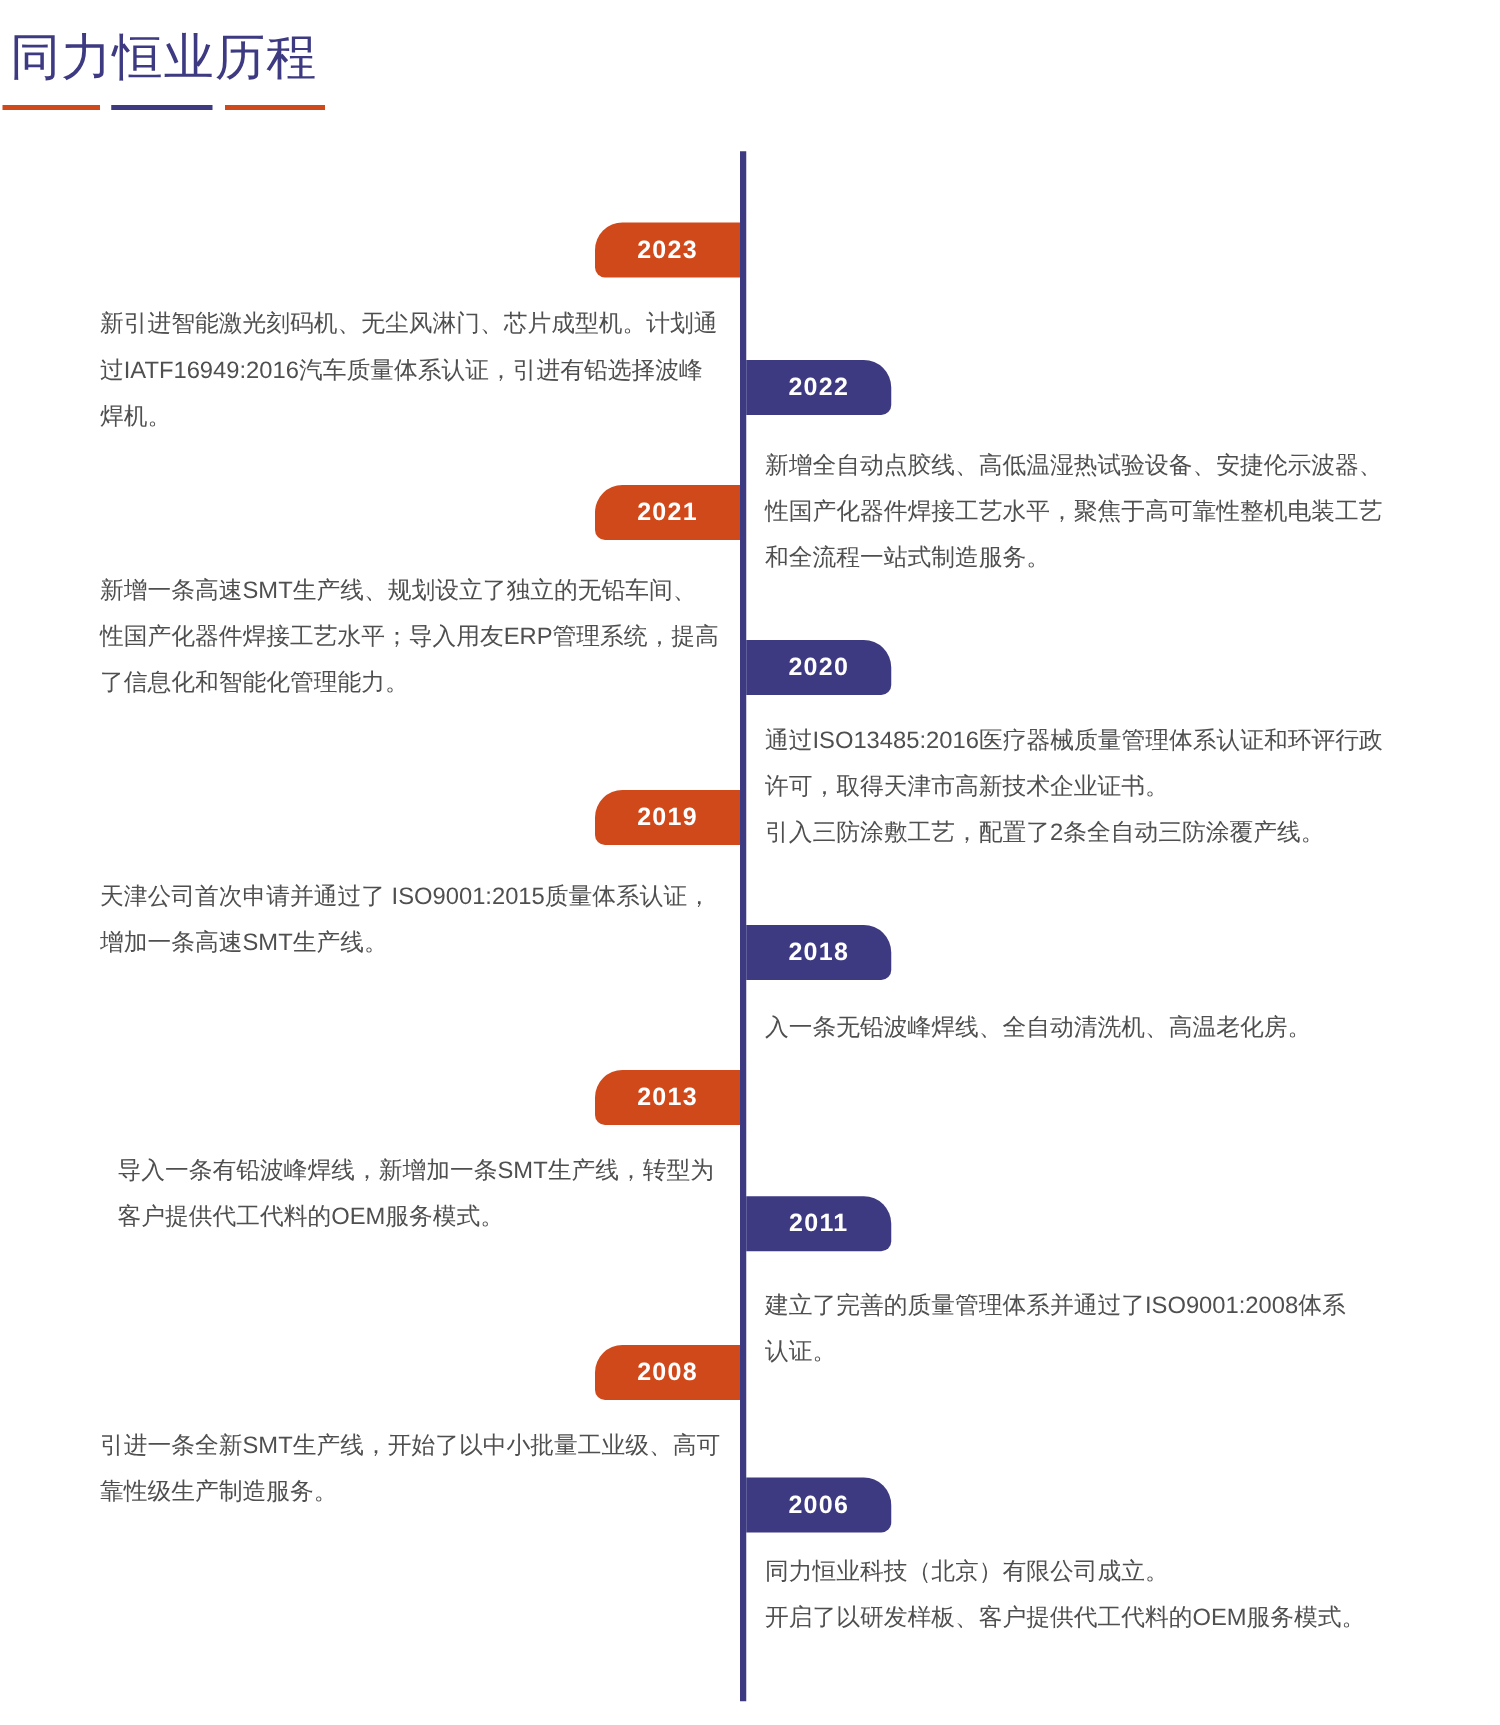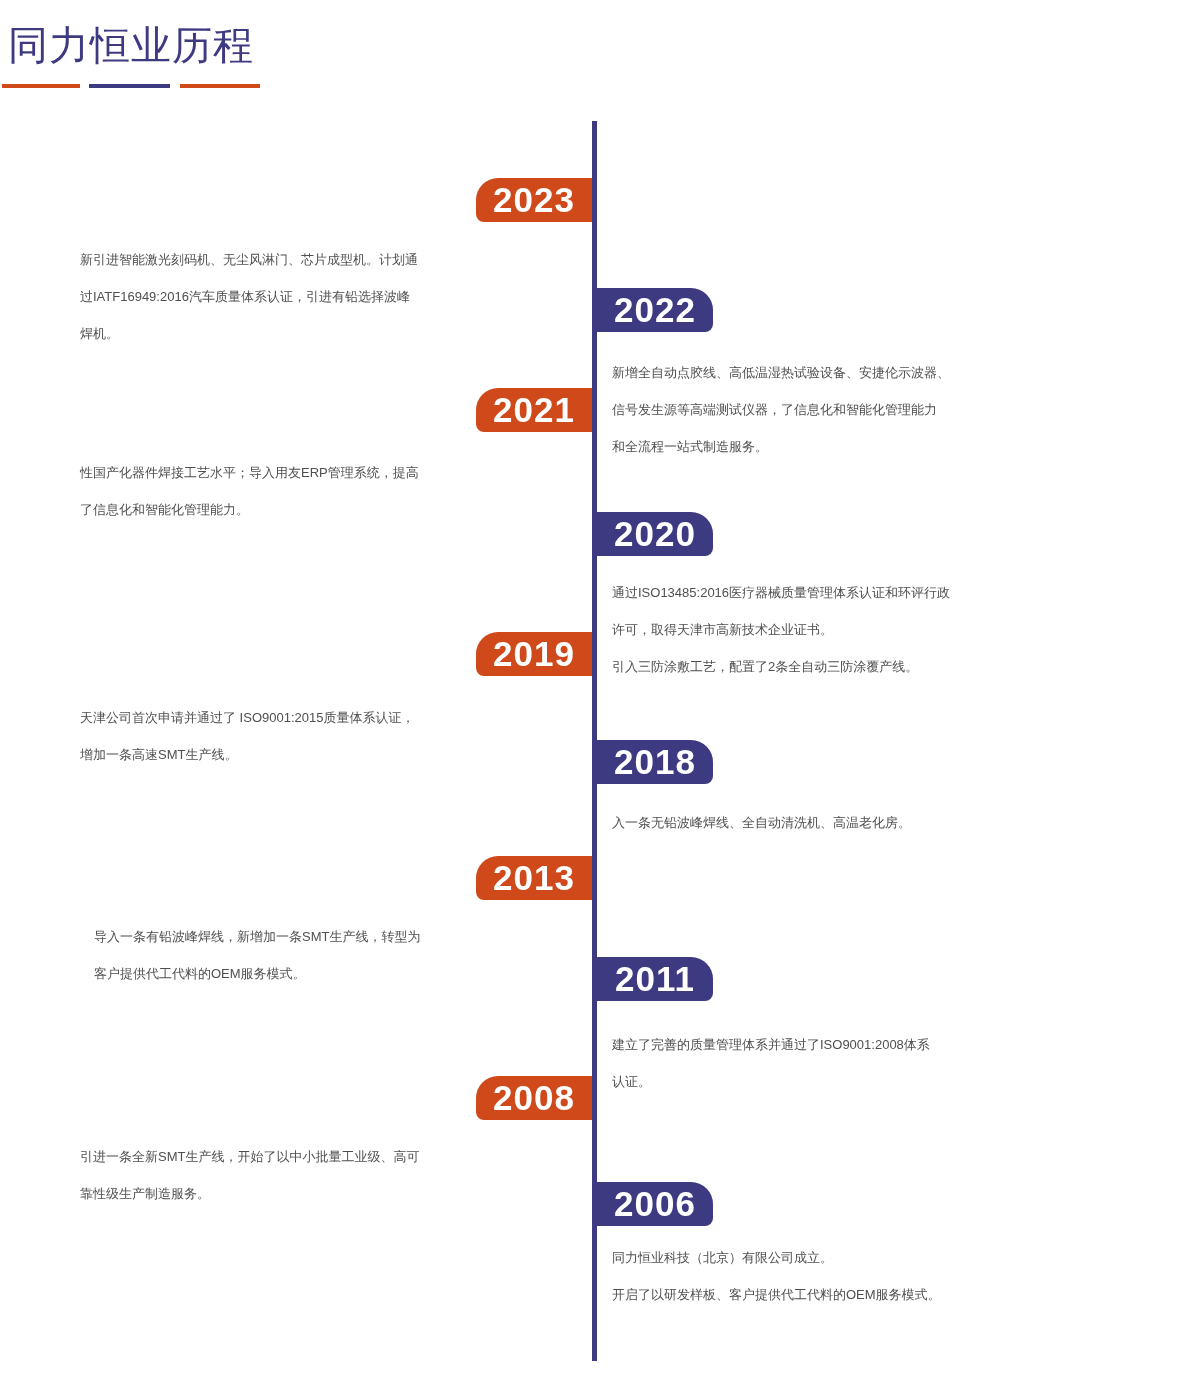--- a/index.html
+++ b/index.html
@@ -26,35 +26,35 @@
   
   .timeline{position:absolute;left:0;top:0;width:1200px;height:1380px;}
   .timeline-line{
     position:absolute;left:592px;top:121px;width:5px;height:1240px;
     background:var(--purple);
   }
 
   
   .year-tab{
     position:absolute;height:44px;line-height:44px;width:116px;
-    text-align:center;color:#ffffff;font-size:35px;font-weight:bold;
+    text-align:center;color:#ffffff;font-size:20px;font-weight:bold;
     letter-spacing:1px;
   }
   .year-tab.left{
     left:476px;background:var(--orange);
     border-radius:22px 0 0 8px;
   }
   .year-tab.right{
     left:597px;background:var(--purple);
     border-radius:0 22px 8px 0;
   }
 
   
   .entry-text{
-    position:absolute;font-size:13px;line-height:37px;color:var(--text);
+    position:absolute;font-size:19px;line-height:37px;color:var(--text);
   }
   .entry-text.left{left:80px;width:502px;}
   .entry-text.right{left:612px;width:512px;}
   .text-line{white-space:nowrap;}
 </style>
 </head>
 <body>
 
 <div class="page">
   <h1 class="page-title">同力恒业历程</h1>
@@ -70,27 +70,28 @@
         <div class="entry-text left" style="top: 241px;">
           <div class="text-line">新引进智能激光刻码机、无尘风淋门、芯片成型机。计划通</div>
           <div class="text-line">过IATF16949:2016汽车质量体系认证，引进有铅选择波峰</div>
           <div class="text-line">焊机。</div>
         </div>
       </div>
       <div>
         <div class="year-tab right" style="top: 288px;">2022</div>
         <div class="entry-text right" style="top: 354px;">
           <div class="text-line">新增全自动点胶线、高低温湿热试验设备、安捷伦示波器、</div>
-          <div class="text-line">信号发生源等高端测试仪器，了信息化和智能化管理能力</div>
+          <div class="text-line">性国产化器件焊接工艺水平，聚焦于高可靠性整机电装工艺</div>
           <div class="text-line">和全流程一站式制造服务。</div>
         </div>
       </div>
       <div>
         <div class="year-tab left" style="top: 388px;">2021</div>
         <div class="entry-text left" style="top: 454px;">
+          <div class="text-line">新增一条高速SMT生产线、规划设立了独立的无铅车间、</div>
           <div class="text-line">性国产化器件焊接工艺水平；导入用友ERP管理系统，提高</div>
           <div class="text-line">了信息化和智能化管理能力。</div>
         </div>
       </div>
       <div>
         <div class="year-tab right" style="top: 512px;">2020</div>
         <div class="entry-text right" style="top: 574px;">
           <div class="text-line">通过ISO13485:2016医疗器械质量管理体系认证和环评行政</div>
           <div class="text-line">许可，取得天津市高新技术企业证书。</div>
           <div class="text-line">引入三防涂敷工艺，配置了2条全自动三防涂覆产线。</div>

